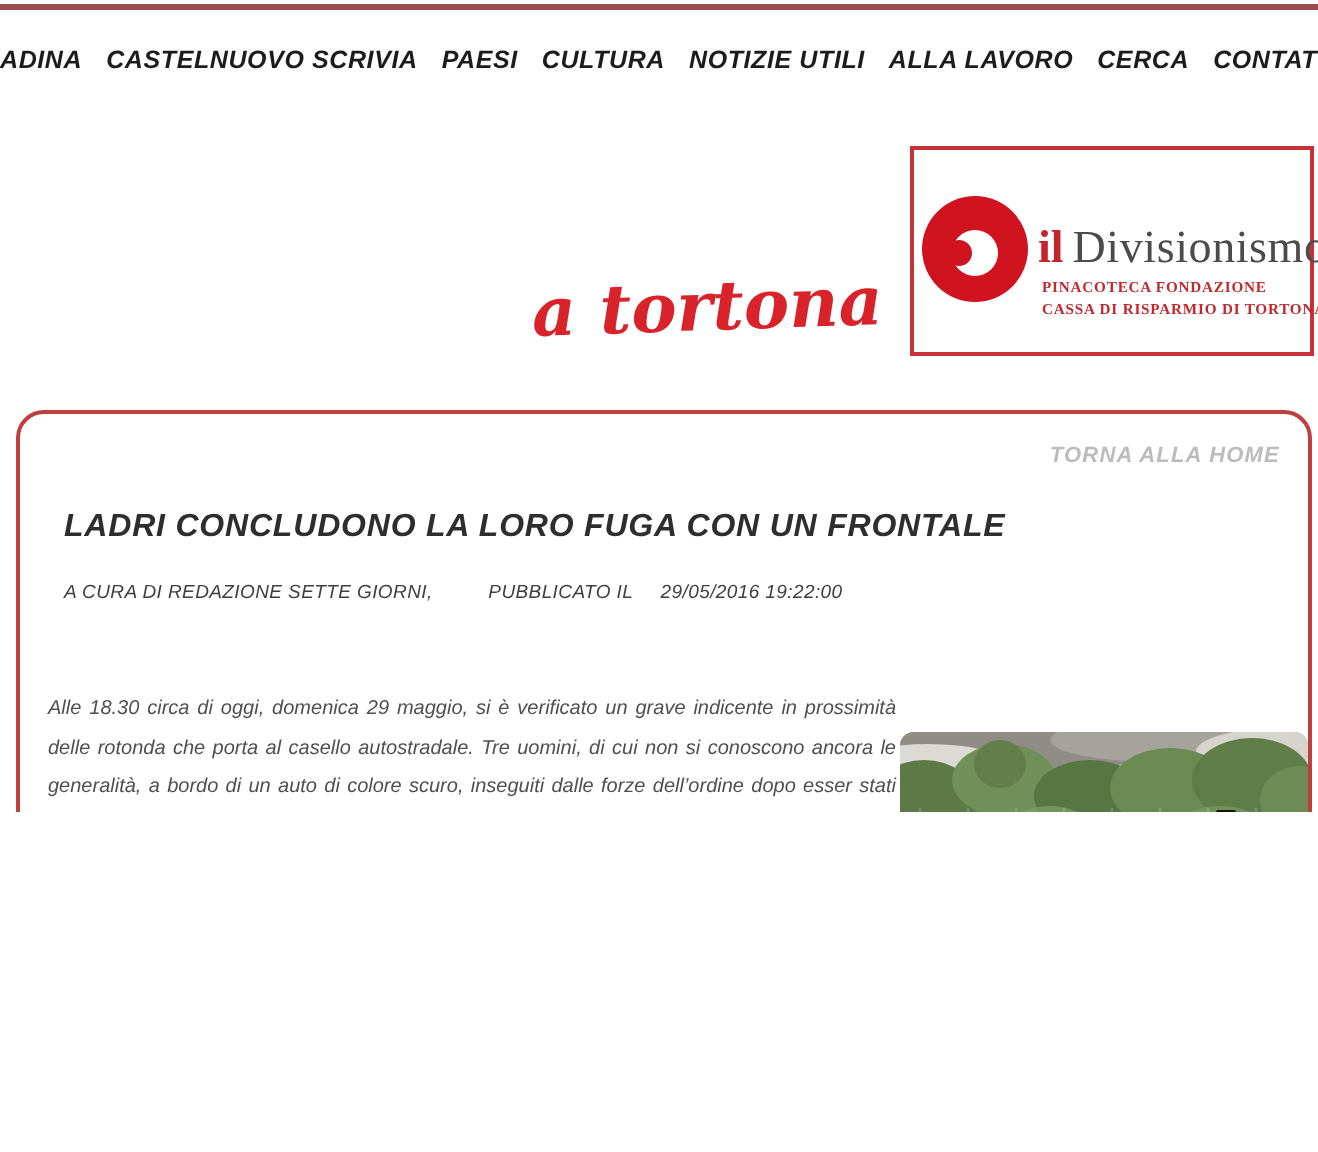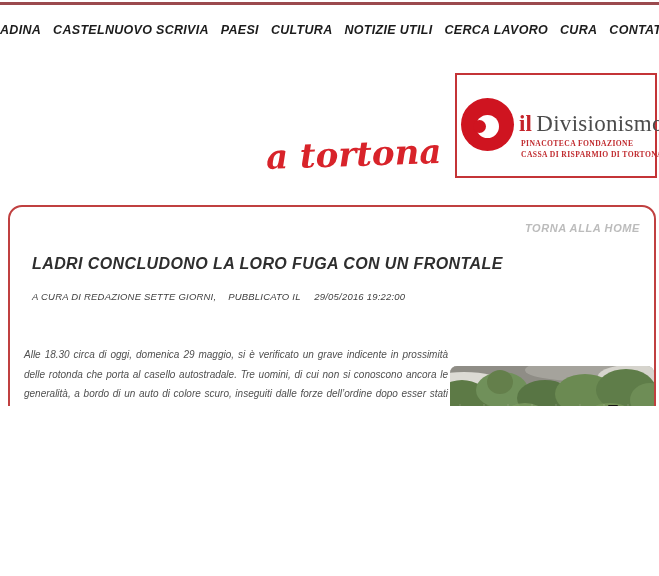--- a/index.html
+++ b/index.html
@@ -57,21 +57,21 @@
     position:absolute; right:14px; top:15px;
     font-size:11px; font-style:italic; font-weight:bold; color:#bcbcbc;
     letter-spacing:0.6px; cursor:pointer;
   }
   .headline {
     position:absolute; left:22px; top:48px; margin:0; width:620px;
     font-size:16px; font-weight:bold; font-style:italic; color:#2e2e2e;
     letter-spacing:0.4px; white-space:nowrap;
   }
   .byline { position:absolute; left:22px; top:84px; font-size:9.5px; font-style:italic; color:#3f3f3f; letter-spacing:0.2px; white-space:nowrap; }
-  .byline .pub-label { margin-left:9px; }
+  .byline .pub-label { margin-left:25px; }
   .byline .pub-value { margin-left:11px; }
   .body-text {
     position:absolute; left:14px; top:138px; width:424px; margin:0;
     font-size:10px; font-style:italic; color:#4f4f4f;
     line-height:19.5px; text-align:justify;
   }
 
   
   .photo {
     position:absolute; left:450px; top:366px; width:204px; height:141px;
@@ -85,22 +85,22 @@
 <div class="page">
 
   <div class="top-rule"></div>
 
   <nav class="top-nav">
       <span class="nav-item">ADINA</span>
       <span class="nav-item">CASTELNUOVO SCRIVIA</span>
       <span class="nav-item">PAESI</span>
       <span class="nav-item">CULTURA</span>
       <span class="nav-item">NOTIZIE UTILI</span>
-      <span class="nav-item">CERCA LAVORO</span>
-      <span class="nav-item">CURA</span>
+      <span class="nav-item">ALLA LAVORO</span>
+      <span class="nav-item">CERCA</span>
       <span class="nav-item">CONTATTI</span>
     </nav>
 
   <div class="masthead">
     <div class="masthead-sub">a tortona</div>
   </div>
 
   <div class="banner">
     <div class="disc">
       <div class="disc-hole">

